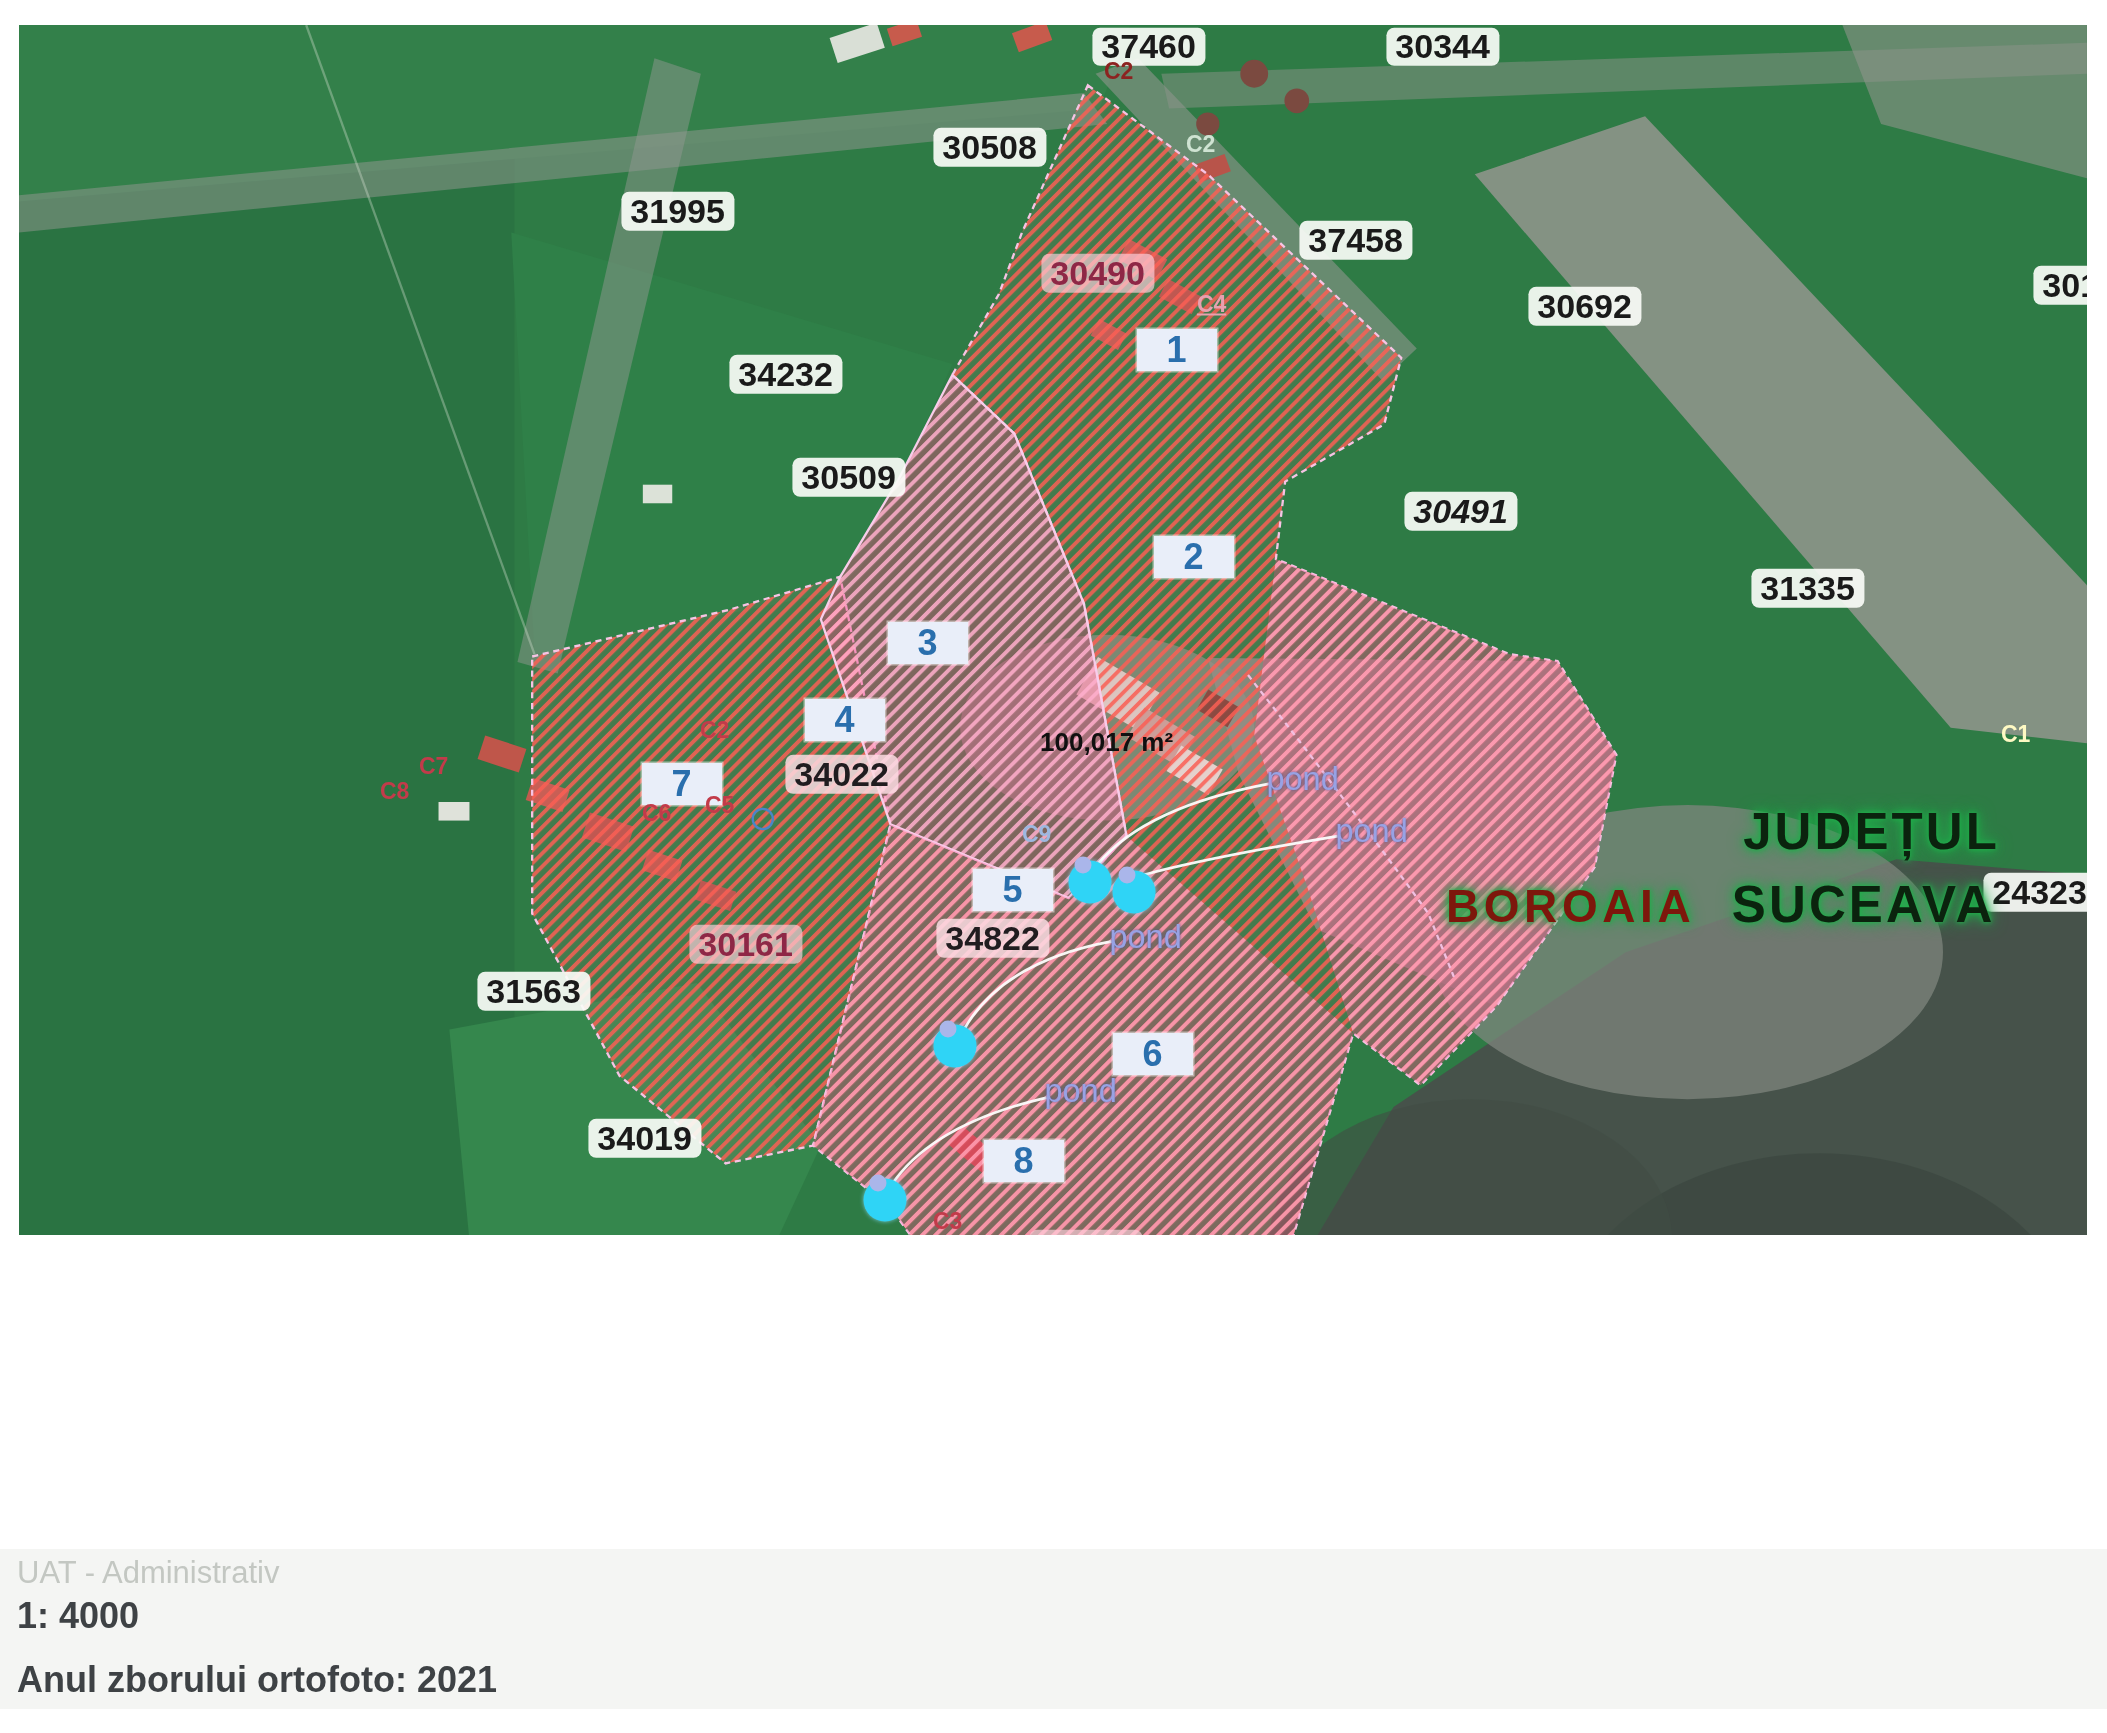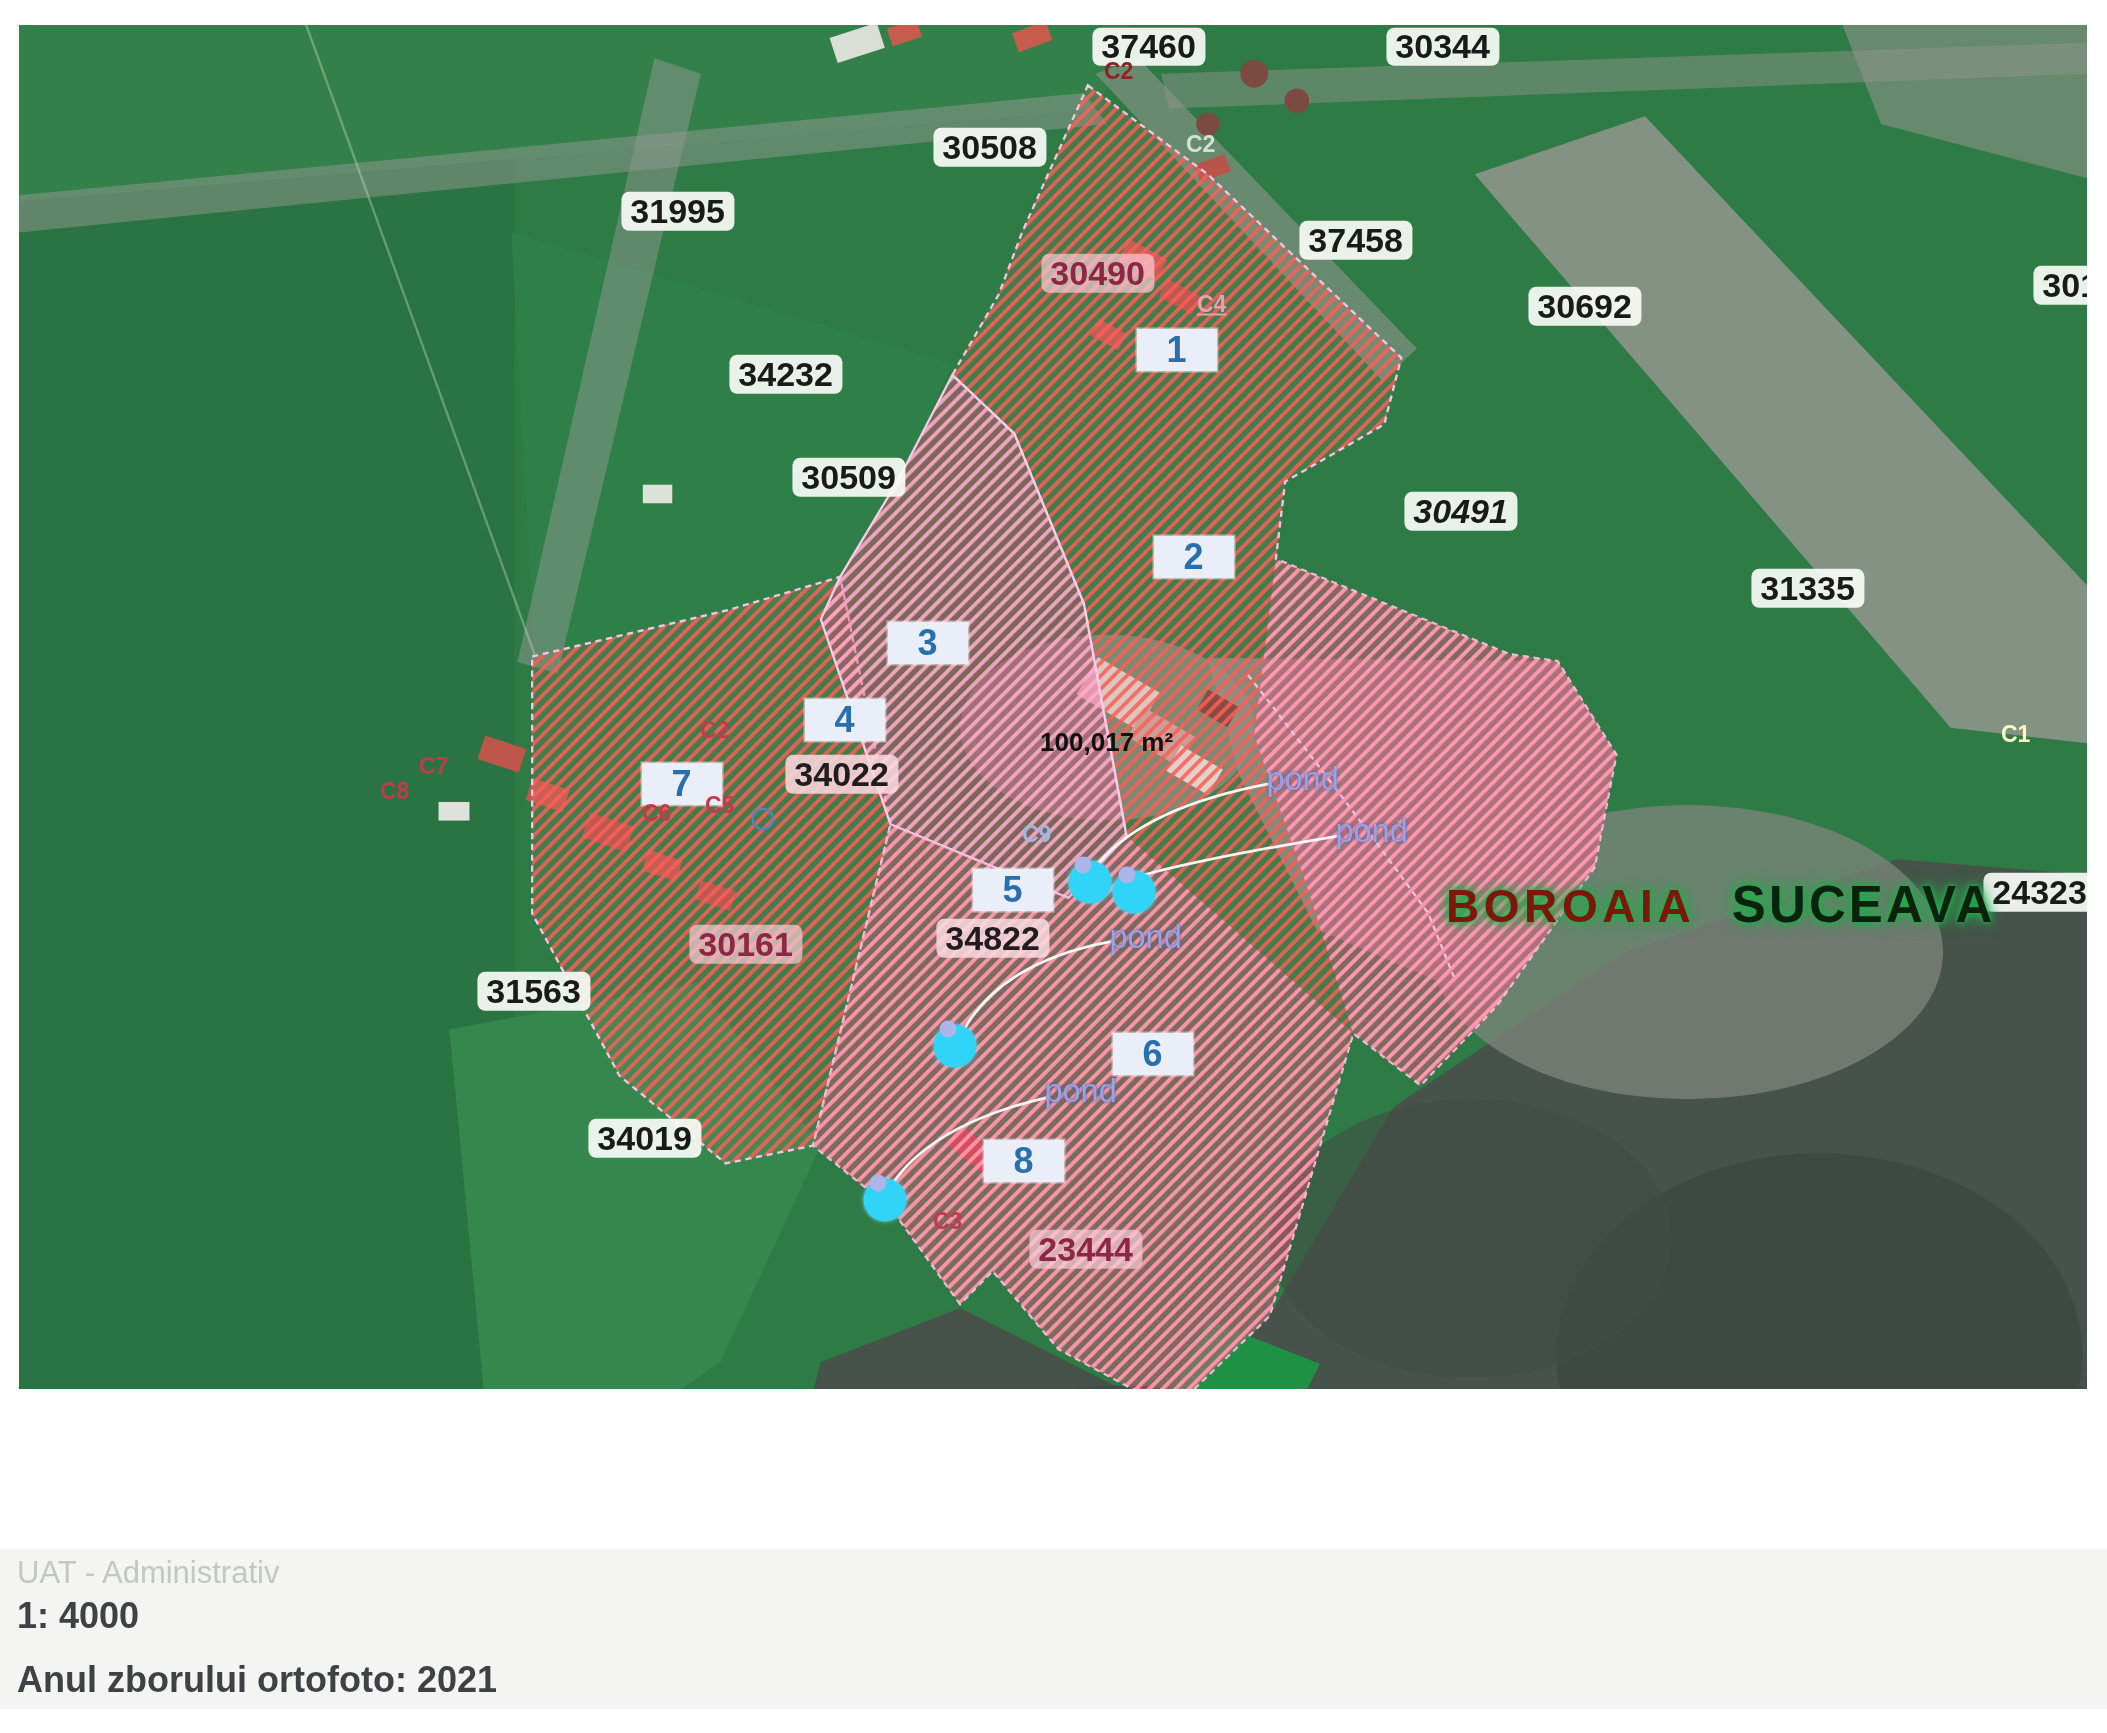--- a/index.html
+++ b/index.html
@@ -1,18 +1,18 @@
 <!DOCTYPE html>
 <html style="font-size:12.4px"><head>
 <meta charset="utf-8">
 <style>
   html,body{margin:0;padding:0;background:#ffffff;}
   .stage{position:relative;width:2108px;height:1733px;background:#ffffff;overflow:hidden;
          font-family:"Liberation Sans", sans-serif;}
-  .map{position:absolute;left:18.6px;top:25px;width:2068px;height:1364px;overflow:hidden;background:#2e7b45;}
+  .map{position:absolute;left:18.6px;top:25px;width:2068px;height:1210px;overflow:hidden;background:#2e7b45;}
   .terrain{position:absolute;left:0;top:0;z-index:1;}
   #label-layer{position:absolute;left:0;top:0;width:100%;height:100%;z-index:3;}
   .lbl{position:absolute;white-space:nowrap;font-weight:bold;font-size:34px;line-height:1.05;
        padding:1.5px 9.3px;border-radius:7.7px;transform:translate(-50%,-50%);}
   .p-white{background:rgba(250,252,247,.92);color:#1a1a1a;}
   .p-red{background:rgba(253,208,219,.68);color:#8e2746;}
   .p-dark-pink{background:rgba(252,218,226,.85);color:#201c1f;}
   .badge{position:absolute;width:80px;height:42px;background:#e9eef9;color:#2a6fad;
          font-size:36px;font-weight:bold;display:flex;align-items:center;justify-content:center;
          transform:translate(-50%,-50%);box-shadow:0 0 0 1.5px rgba(255,255,255,.5);cursor:pointer;}
@@ -183,20 +183,21 @@
         <div class="clab c-redsmall" style="left: 638px; top: 788px;">C6</div>
         <div class="clab c-redsmall" style="left: 415px; top: 741px;">C7</div>
         <div class="clab c-redsmall" style="left: 376px; top: 766px;">C8</div>
         <div class="clab c-paleblue" style="left: 1018px; top: 809px;">C9</div>
         <div class="clab c-redsmall" style="left: 929px; top: 1196px;">C3</div>
         <div class="clab c-palered" style="left: 1997px; top: 709px;">C1</div>
       </div>
 
     <div class="area-label" style="left:1088px;top:717px;">100,017 m²</div>
     <div class="commune" style="left:1552px;top:881px;">BOROAIA</div>
+    <div class="county" style="left:1853px;top:806px;">JUDEȚUL</div>
     <div class="county" style="left:1845px;top:879px;">SUCEAVA</div>
   </div>
 
   <div class="statusbar">
     <div class="layer">UAT - Administrativ</div>
     <div class="scale">1: 4000</div>
     <div class="year">Anul zborului ortofoto: 2021</div>
   </div>
 </div>
 

